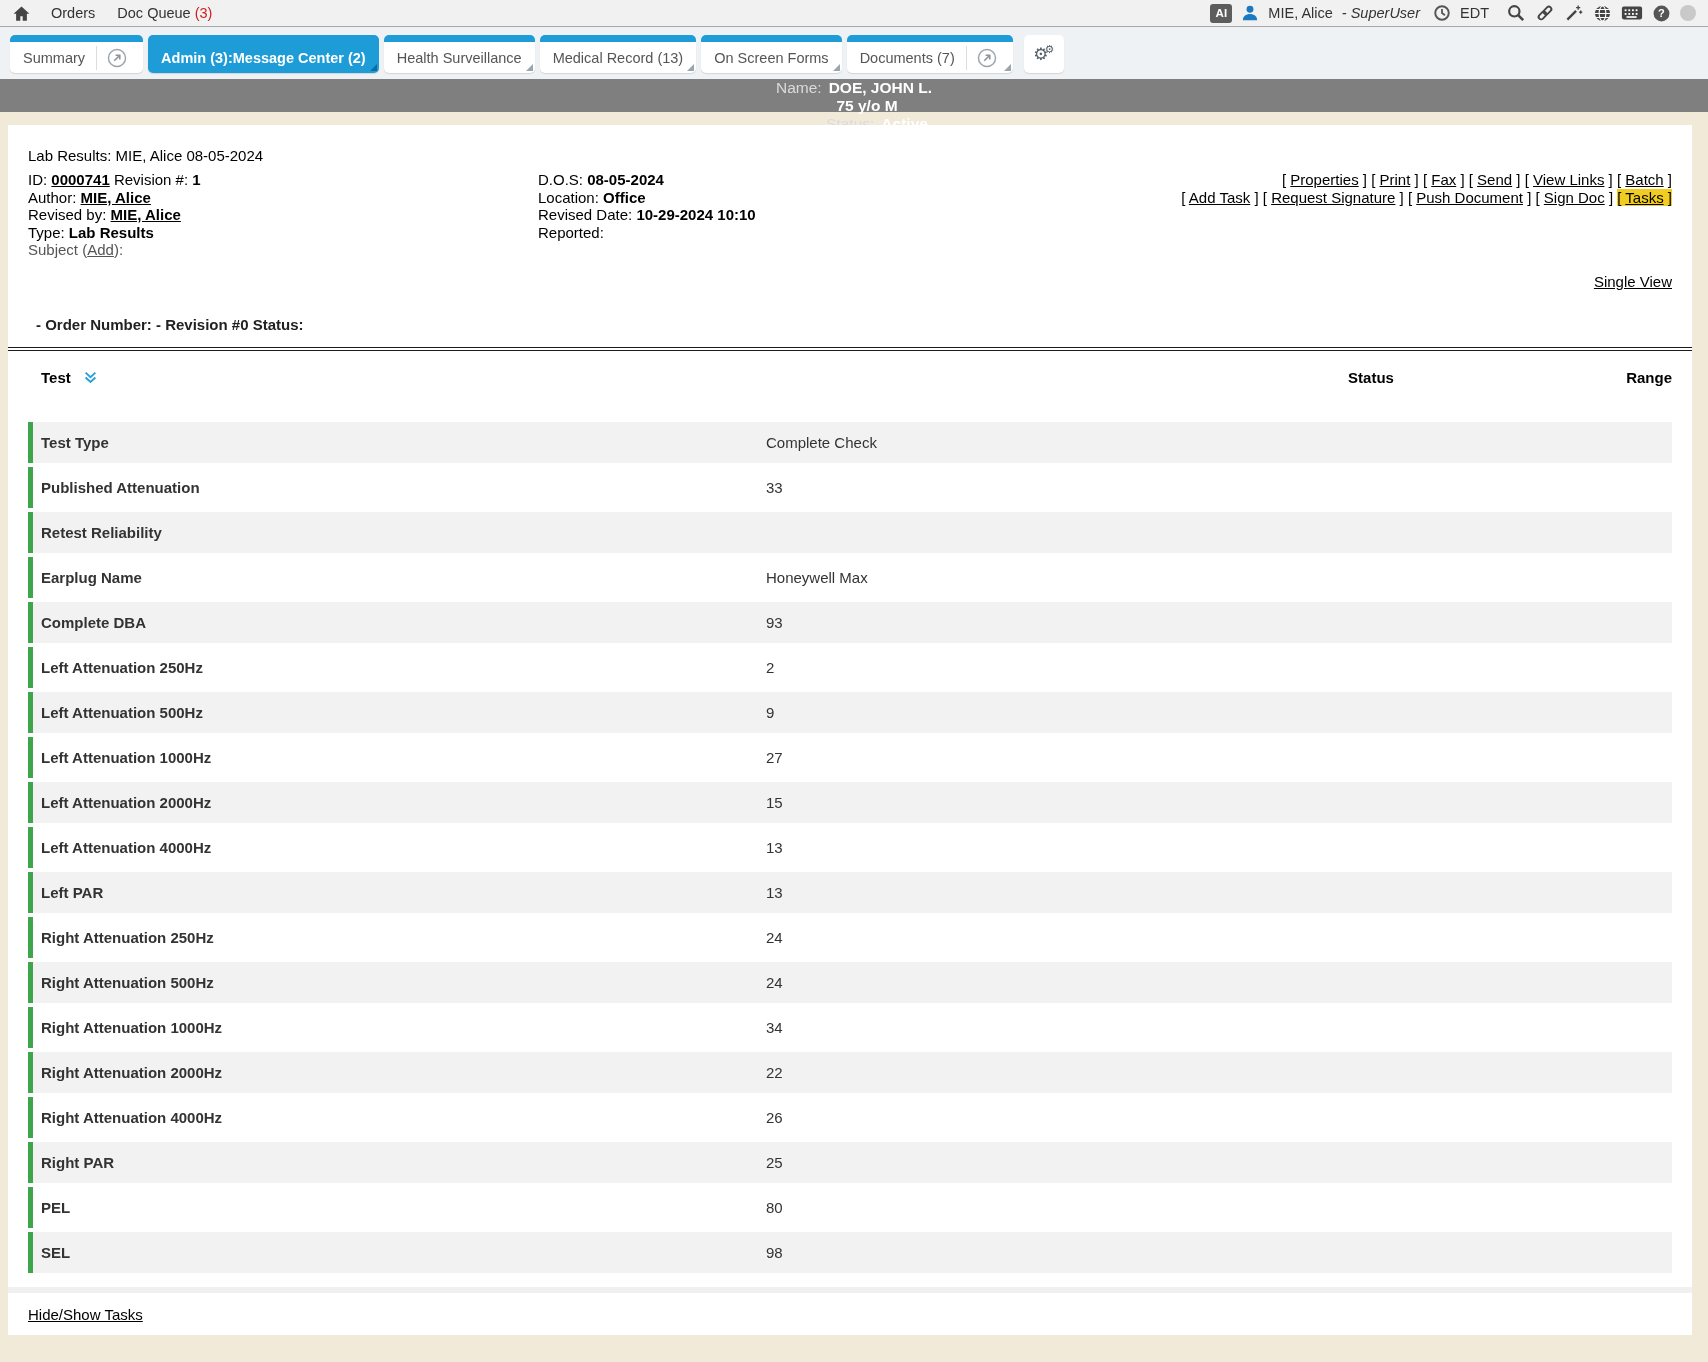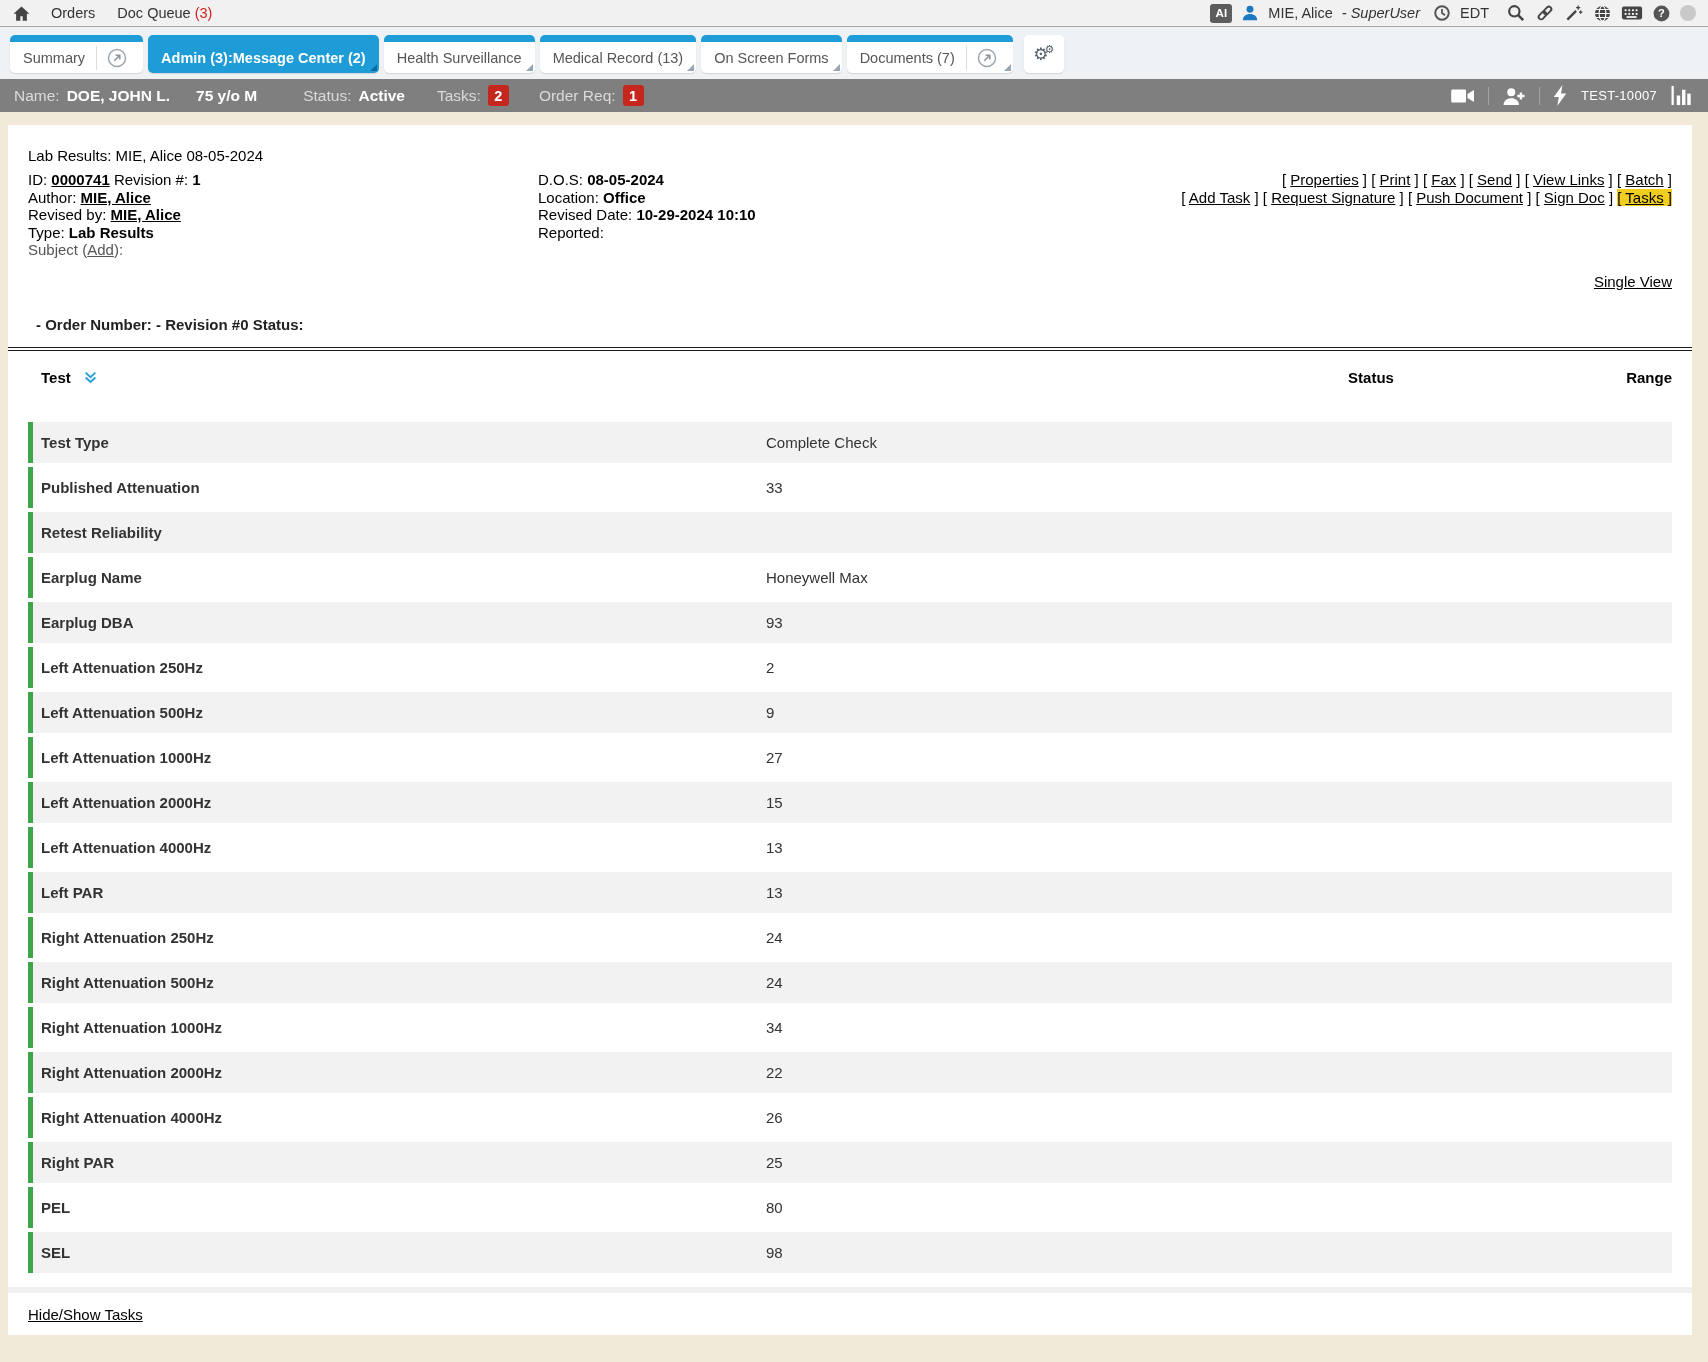--- a/index.html
+++ b/index.html
@@ -37,21 +37,21 @@
   .tab.active .fold{ border-color:transparent transparent #0c6da2 transparent; }
   .tab .tsep{ width:1px; height:24px; background:#ddd; margin:0 0 0 11px; }
   .tab .pop{ padding:0 2px 0 9px; }
   .gearbtn{ height:38px; width:40px; background:#fff; border-radius:5px; margin-left:6px;
     box-shadow:0 1px 1px rgba(0,0,0,.12); display:flex; align-items:center; justify-content:center;
     cursor:pointer; color:#55606a; font-family:"DejaVu Sans",sans-serif; font-size:17px;}
   .gearbtn .g2{ font-size:11px; margin:-10px 0 0 -4px; }
 
   
   .pbar{ height:33px; background:#7f7f7f; display:flex; align-items:center;
-    padding:0 14px; color:#fff; font-size:15.5px;}
+    padding:0 14px; color:#fff; font-size:15.5px;flex-direction:column;}
   .pbar .lab{ color:#dbdbdb; margin-right:7px;}
   .pbar b{ font-weight:bold; }
   .pbar .grp{ display:flex; align-items:center; }
   .badge{ min-width:21px; height:21px; background:#c5271e; border-radius:3px; color:#fff;
     font-weight:bold; font-size:14.5px; display:inline-flex; align-items:center;
     justify-content:center; padding:0 5px; cursor:pointer;}
   .pbar .right{ margin-left:auto; display:flex; align-items:center; gap:13px;}
   .vdiv{ width:1px; height:18px; background:#a2a2a2; }
   .station{ font-size:13px; letter-spacing:.3px; }
 
@@ -382,21 +382,21 @@
         <div class="c-status"></div>
         <div class="c-range"></div>
       </div>
       <div class="trow even">
         <div class="c-label">Earplug Name</div>
         <div class="c-value">Honeywell Max</div>
         <div class="c-status"></div>
         <div class="c-range"></div>
       </div>
       <div class="trow odd">
-        <div class="c-label">Earplug DBA</div>
+        <div class="c-label">Complete DBA</div>
         <div class="c-value">93</div>
         <div class="c-status"></div>
         <div class="c-range"></div>
       </div>
       <div class="trow even">
         <div class="c-label">Left Attenuation 250Hz</div>
         <div class="c-value">2</div>
         <div class="c-status"></div>
         <div class="c-range"></div>
       </div>

